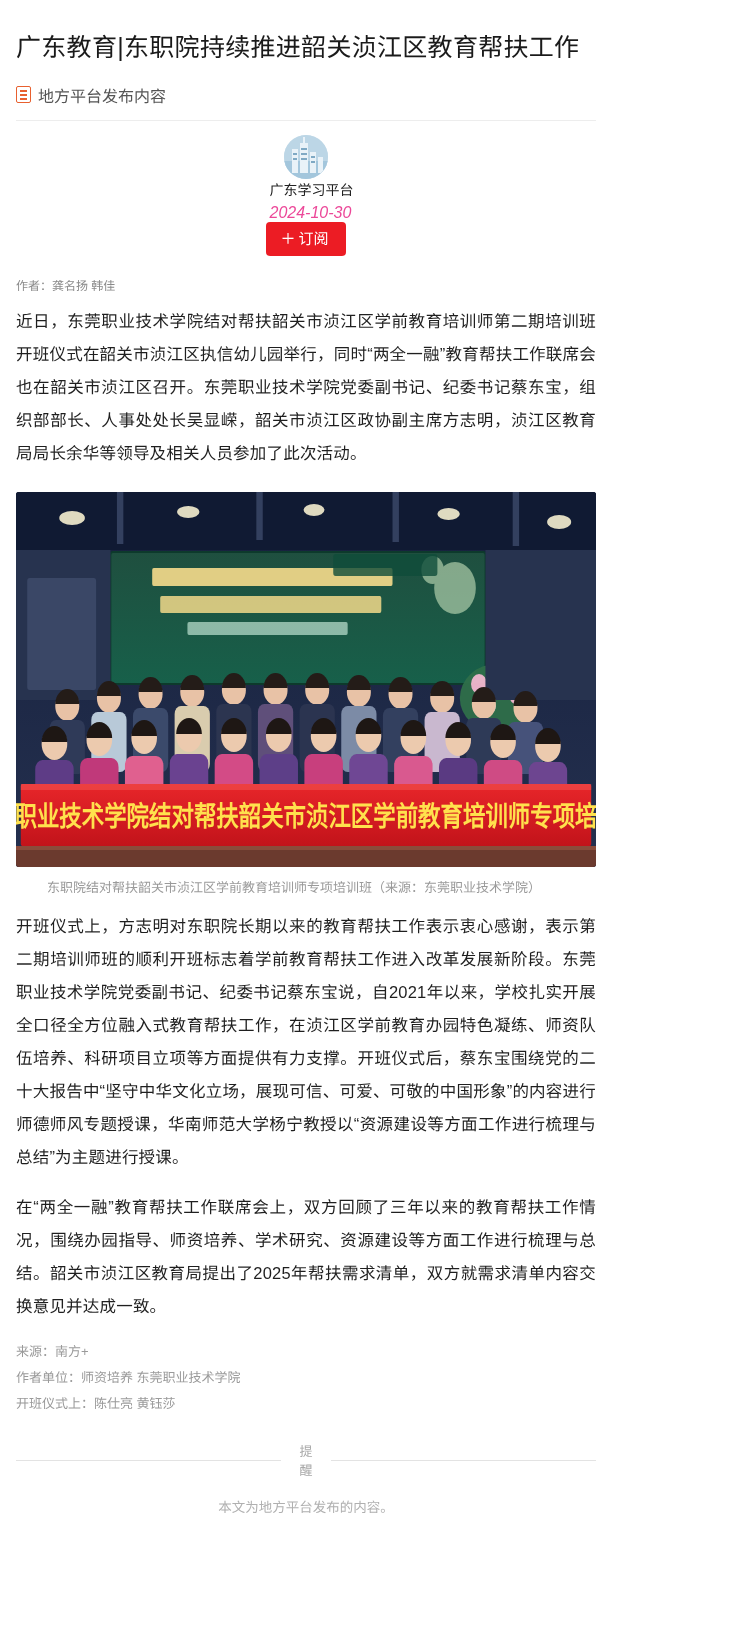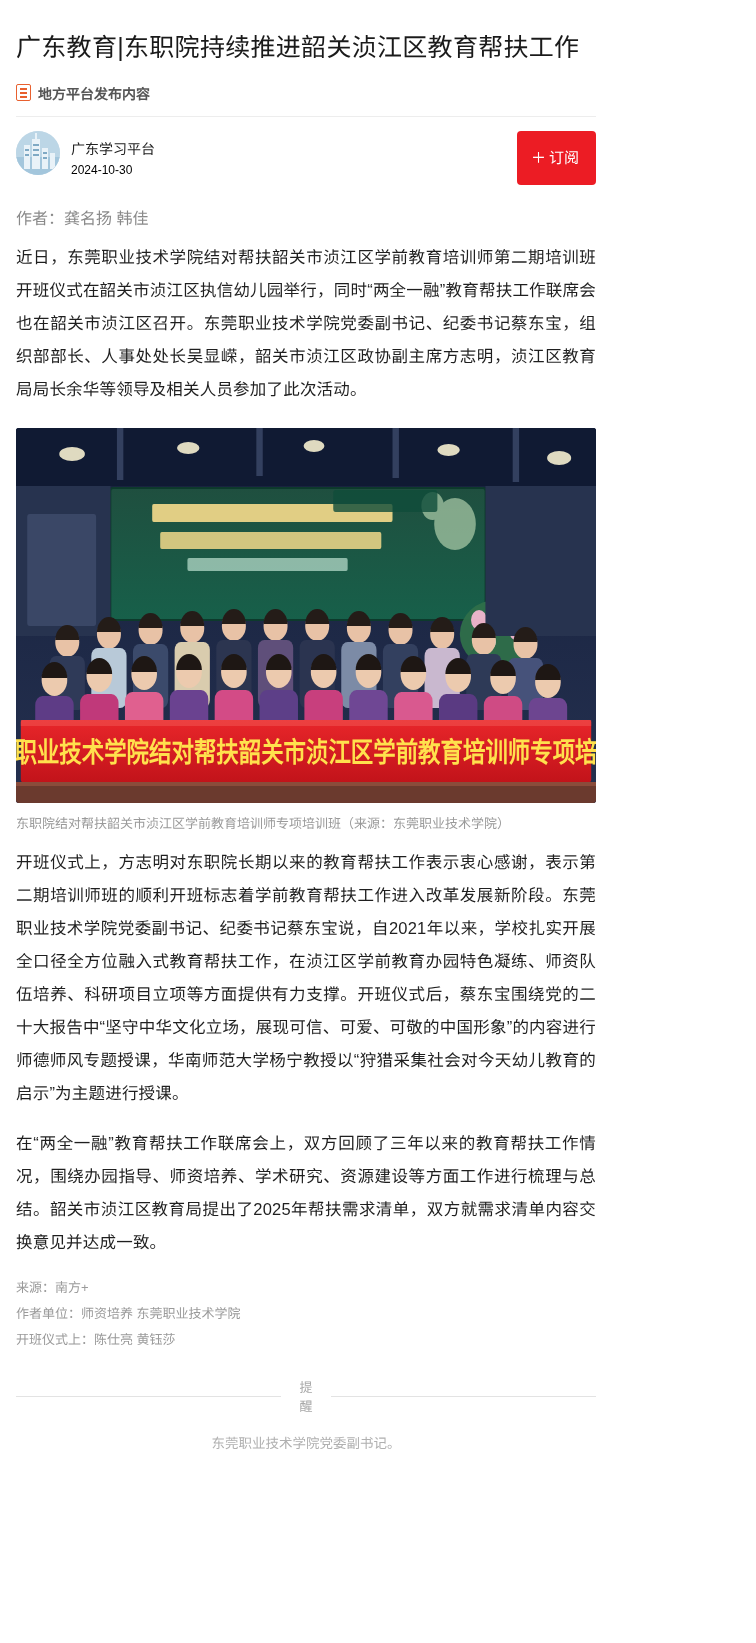--- a/index.html
+++ b/index.html
@@ -45,37 +45,38 @@
   }
   .badge-icon::after {
     content: "";
     position: absolute;
     left: 3px; top: 3px;
     width: 7px; height: 2px;
     background: #e8602f;
     box-shadow: 0 4px 0 0 #e8602f, 0 8px 0 0 #e8602f;
   }
   .badge-text {
-    font-size: 14px;
+    font-size: 16px;
     color: #555;
-    font-weight: bold;
   }
 
   
   .hr {
     height: 1px;
     background: #ededed;
     margin: 13px 0 0 0;
   }
 
   
   .pub-row {
     display: flex;
+    align-items: center;
     margin-top: 14px;
     min-height: 54px;
+    flex-direction: column;
   }
   .avatar {
     width: 44px; height: 44px;
     border-radius: 50%;
     overflow: hidden;
     flex: 0 0 auto;
     background: #cfe0ea;
     position: relative;
   }
   .avatar svg { display: block; }
@@ -84,22 +85,23 @@
     display: flex;
     flex-direction: column;
     justify-content: center;
     gap: 5px;
   }
   .pub-name {
     font-size: 14px;
     color: #222;
   }
   .pub-date {
-    font-size: 12px;
-    color: #000000;
+    font-size: 16px;
+    color: #ec4899;
+    font-style: italic;
   }
   .spacer { flex: 1 1 auto; }
   .subscribe-btn {
     background: #ec1c24;
     color: #fff;
     font-size: 15px;
     border: none;
     border-radius: 4px;
     padding: 9px 17px 10px 14px;
     cursor: pointer;
@@ -110,21 +112,21 @@
     font-family: "Liberation Sans", sans-serif;
   }
   .plus {
     font-size: 15px;
     line-height: 1;
     margin-right: 1px;
   }
 
   
   .author-line {
-    font-size: 16px;
+    font-size: 12px;
     color: #8a8a8a;
     margin-top: 20px;
   }
 
   
   .para {
     font-size: 16.5px;
     line-height: 2.0;
     color: #1f1f1f;
     margin-top: 12px;
@@ -141,20 +143,21 @@
     overflow: hidden;
     position: relative;
     background: #1d2a4a;
   }
   .photo svg { display:block; width:100%; height:100%; }
   .caption {
     font-size: 13px;
     color: #9a9a9a;
     margin-top: 11px;
     line-height: 1.6;
+    margin-left: 31px;
   }
 
   
   .meta-block { }
   .meta-line {
     font-size: 13px;
     color: #9a9a9a;
     line-height: 2.0;
   }
 
@@ -388,32 +391,32 @@
           <rect x="6" y="292" width="712" height="6" fill="#f25a55" opacity="0.5"></rect>
           <text x="362" y="334" text-anchor="middle" font-family="DejaVu Sans, sans-serif" font-size="28" font-weight="bold" fill="#ffe14d">东莞职业技术学院结对帮扶韶关市浈江区学前教育培训师专项培训班</text>
 
           <rect x="0" y="354" width="724" height="21" fill="#6b3a2e"></rect>
           <rect x="0" y="354" width="724" height="4" fill="#8a4c3b"></rect>
         </svg>
       </div>
       <figcaption class="caption">东职院结对帮扶韶关市浈江区学前教育培训师专项培训班（来源：东莞职业技术学院）</figcaption>
     </figure>
 
-    <p class="para">开班仪式上，方志明对东职院长期以来的教育帮扶工作表示衷心感谢，表示第二期培训师班的顺利开班标志着学前教育帮扶工作进入改革发展新阶段。东莞职业技术学院党委副书记、纪委书记蔡东宝说，自2021年以来，学校扎实开展全口径全方位融入式教育帮扶工作，在浈江区学前教育办园特色凝练、师资队伍培养、科研项目立项等方面提供有力支撑。开班仪式后，蔡东宝围绕党的二十大报告中“坚守中华文化立场，展现可信、可爱、可敬的中国形象”的内容进行师德师风专题授课，华南师范大学杨宁教授以“狩猎采集社会对今天幼儿教育的启示”为主题进行授课。</p>
+    <p class="para">开班仪式上，方志明对东职院长期以来的教育帮扶工作表示衷心感谢，表示第二期培训师班的顺利开班标志着学前教育帮扶工作进入改革发展新阶段。东莞职业技术学院党委副书记、纪委书记蔡东宝说，自2021年以来，学校扎实开展全口径全方位融入式教育帮扶工作，在浈江区学前教育办园特色凝练、师资队伍培养、科研项目立项等方面提供有力支撑。开班仪式后，蔡东宝围绕党的二十大报告中“坚守中华文化立场，展现可信、可爱、可敬的中国形象”的内容进行师德师风专题授课，华南师范大学杨宁教授以“资源建设等方面工作进行梳理与总结”为主题进行授课。</p>
     <p class="para">在“两全一融”教育帮扶工作联席会上，双方回顾了三年以来的教育帮扶工作情况，围绕办园指导、师资培养、学术研究、资源建设等方面工作进行梳理与总结。韶关市浈江区教育局提出了2025年帮扶需求清单，双方就需求清单内容交换意见并达成一致。</p>
 
     <div class="meta-block">
       <div class="meta-line">来源：南方+</div>
       <div class="meta-line">作者单位：师资培养 东莞职业技术学院</div>
       <div class="meta-line">开班仪式上：陈仕亮 黄钰莎</div>
     </div>
 
     <div class="tip-wrap">
       <div class="tip-sep">
         <span class="ln"></span>
         <span>提醒</span>
         <span class="ln"></span>
       </div>
-      <div class="tip-body">东莞职业技术学院党委副书记。</div>
+      <div class="tip-body">本文为地方平台发布的内容。</div>
     </div>
 
   </div>
 </div>
 
 </body></html>

